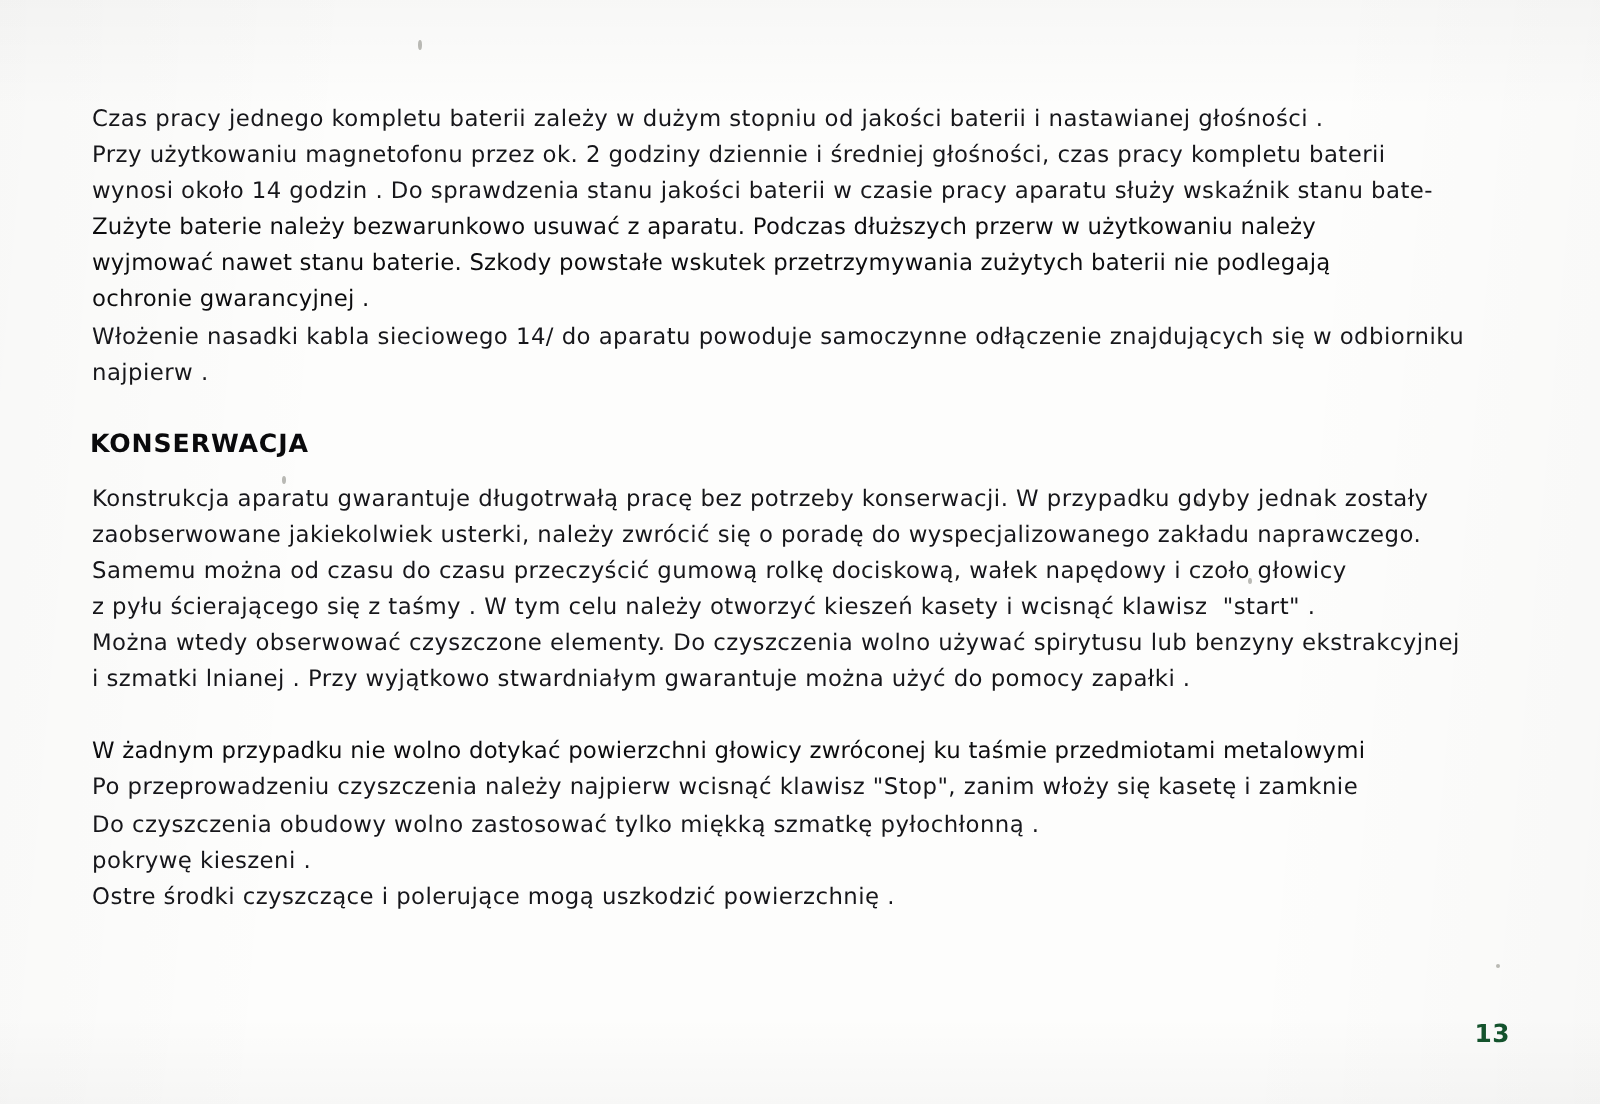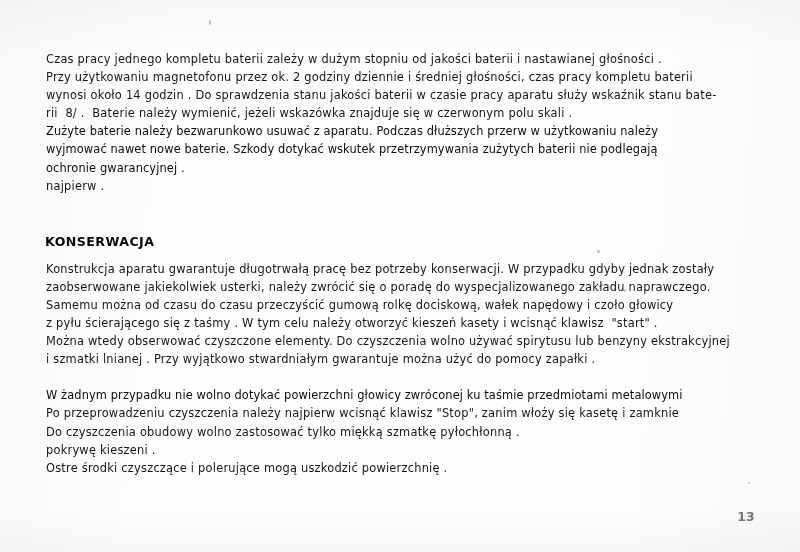--- a/index.html
+++ b/index.html
@@ -56,29 +56,28 @@
     height: 9px;
   }
   .heading {
     font-size: 12.6px;
     font-weight: 700;
     color: #0a0a0c;
     letter-spacing: 0.035em;
     line-height: 18px;
     margin-left: -1px;
     white-space: pre;
-    margin-top: 20px;
   }
   #page-number {
     position: absolute;
     right: 45px;
     bottom: 28px;
     font-size: 12.4px;
     font-weight: 700;
-    color: #737373;
+    color: #14532d;
     letter-spacing: 0.02em;
   }
   .speck {
     position: absolute;
     background: #b9b9b4;
     border-radius: 50%;
     pointer-events: none;
   }
 </style>
 </head>
@@ -91,24 +90,24 @@
   <div class="speck" style="left:597px; top:250px; width:3px; height:3px;"></div>
   <div class="speck" style="left:624px; top:289px; width:2px; height:3px;"></div>
   <div class="speck" style="left:748px; top:482px; width:2px; height:2px;"></div>
 
   <div id="content">
 
     <div>
       <div class="line">Czas pracy jednego kompletu baterii zależy w dużym stopniu od jakości baterii i nastawianej głośności .</div>
       <div class="line">Przy użytkowaniu magnetofonu przez ok. 2 godziny dziennie i średniej głośności, czas pracy kompletu baterii</div>
       <div class="line">wynosi około 14 godzin . Do sprawdzenia stanu jakości baterii w czasie pracy aparatu służy wskaźnik stanu bate-</div>
-      <div class="line">rii  8/ .  Baterie należy wymienić, jeżeli wskazówka znajduje się w czerwonym polu skali .</div>
       <div class="line bold">Zużyte baterie należy bezwarunkowo usuwać z aparatu. Podczas dłuższych przerw w użytkowaniu należy</div>
-      <div class="line bold">wyjmować nawet nowe baterie. Szkody dotykać wskutek przetrzymywania zużytych baterii nie podlegają</div>
+      <div class="line bold">wyjmować nawet stanu baterie. Szkody powstałe wskutek przetrzymywania zużytych baterii nie podlegają</div>
       <div class="line bold">ochronie gwarancyjnej .</div>
+      <div class="line">Włożenie nasadki kabla sieciowego 14/ do aparatu powoduje samoczynne odłączenie znajdujących się w odbiorniku</div>
       <div class="line">najpierw .</div>
     </div>
 
     <div class="gap"></div>
 
     <div class="heading">KONSERWACJA</div>
 
     <div class="gap-sm"></div>
 
     <div>

